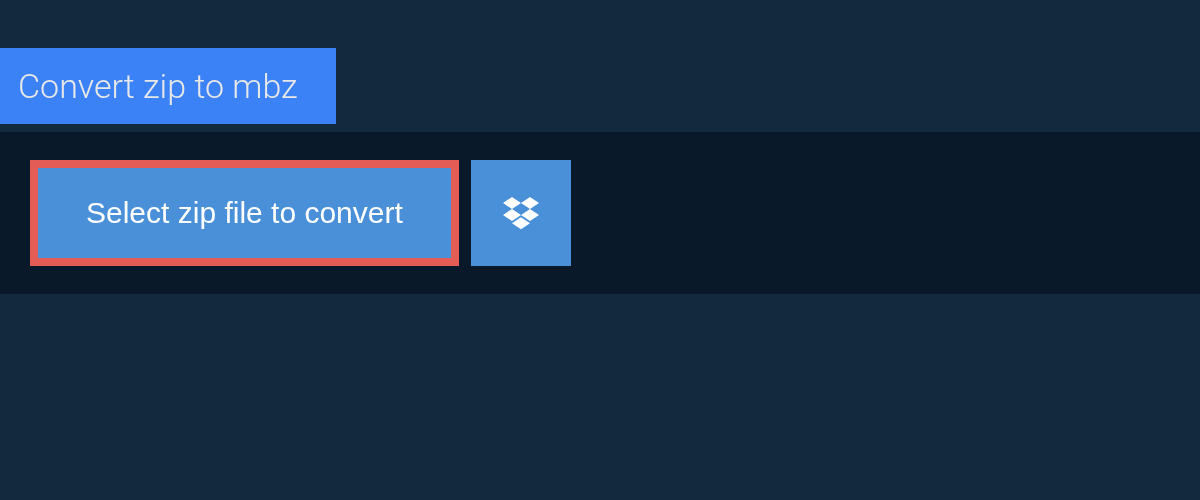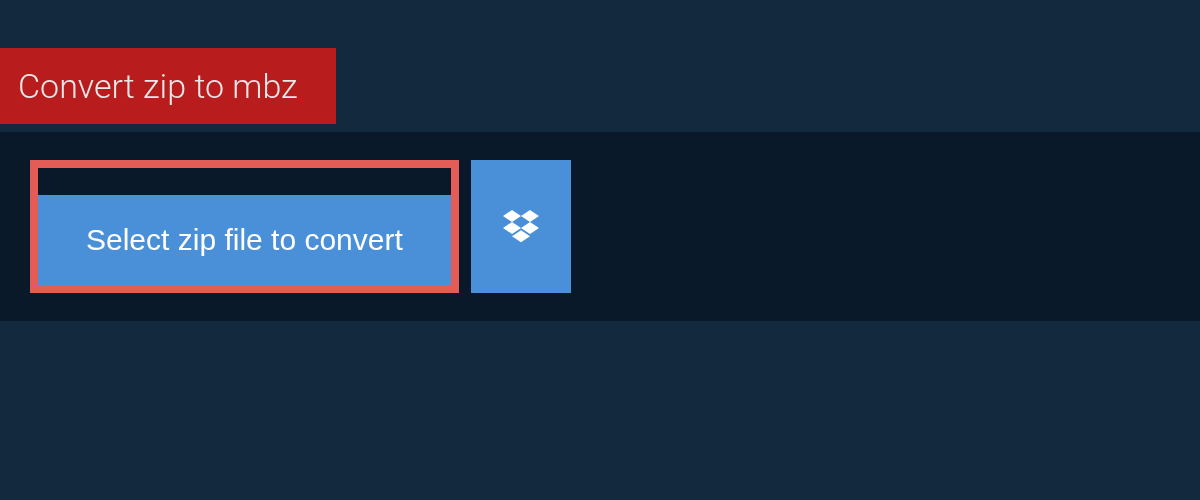--- a/index.html
+++ b/index.html
@@ -12,21 +12,21 @@
       height: 500px;
       background: #13293d;
       font-family: -apple-system, BlinkMacSystemFont, "Segoe UI", Roboto, sans-serif;
       overflow: hidden;
     }
     .tab-container {
       padding-top: 48px;
     }
     .tab {
       display: inline-block;
-      background: #b91c1c;
+      background: #3b82f6;
       color: #e8e8e8;
       font-size: 34px;
       font-weight: 300;
       padding: 18px 38px 18px 18px;
       margin-left: 0;
     }
     .panel {
       background: #0a1929;
       padding: 28px 30px;
       margin-top: 8px;
@@ -43,21 +43,20 @@
     }
     .select-button {
       background: #4a90d9;
       color: #ffffff;
       font-size: 30px;
       font-weight: 300;
       padding: 28px 48px;
       border: none;
       cursor: pointer;
       display: block;
-      margin-top: 27px;
     }
     .dropbox-button {
       background: #4a90d9;
       border: none;
       cursor: pointer;
       padding: 0 32px;
       display: flex;
       align-items: center;
       justify-content: center;
     }

